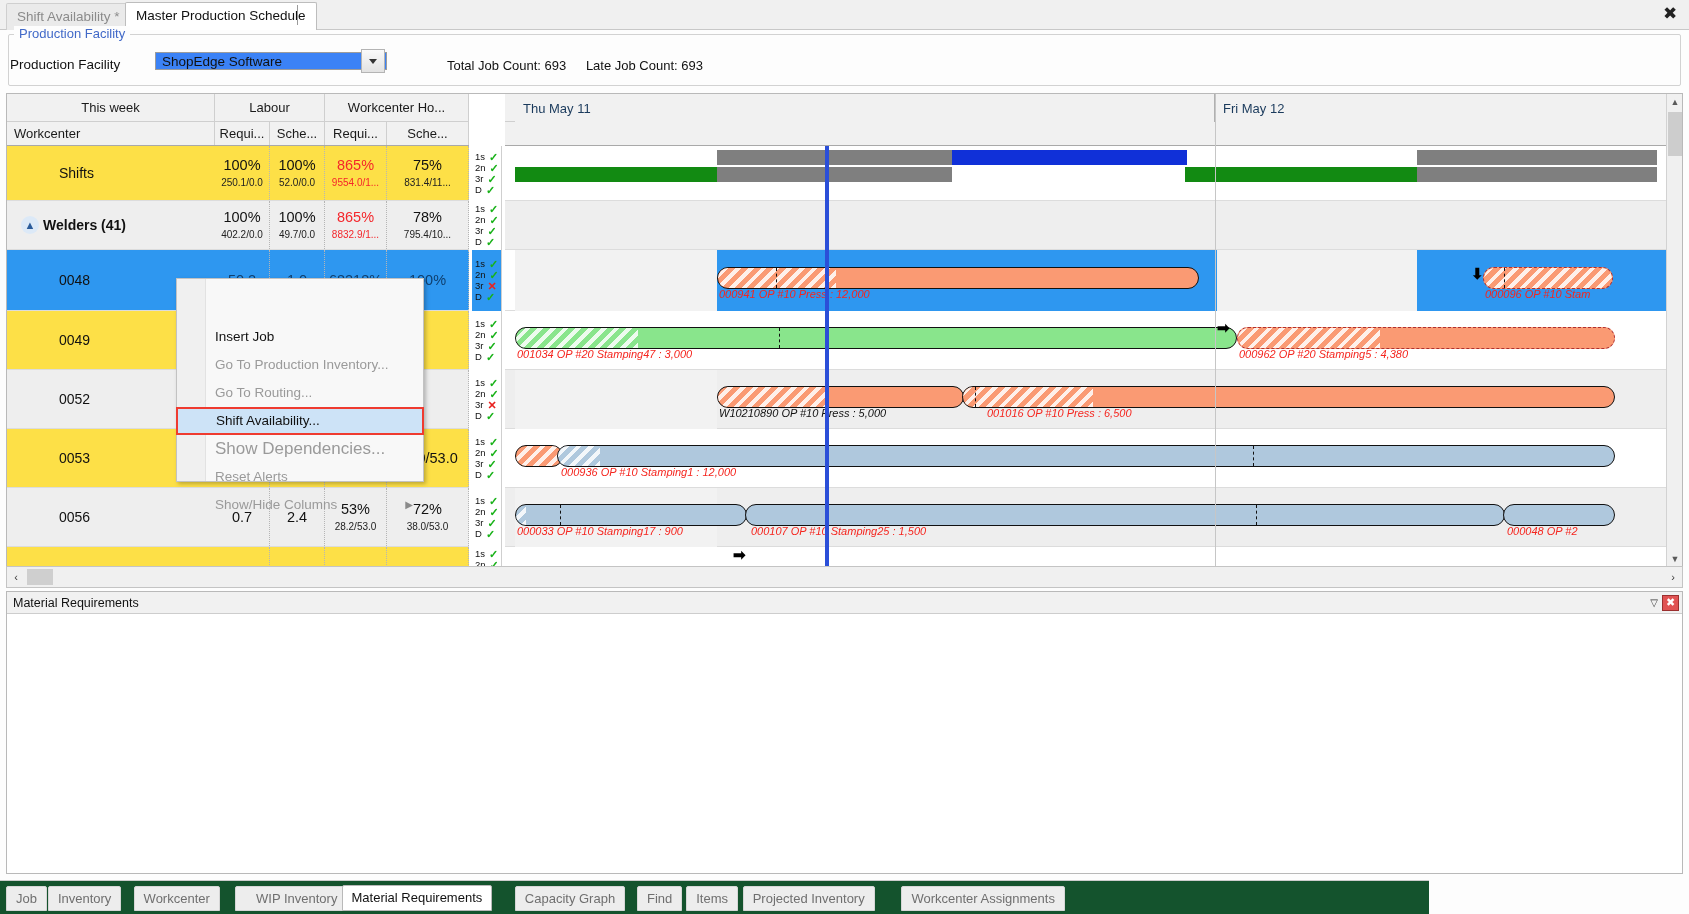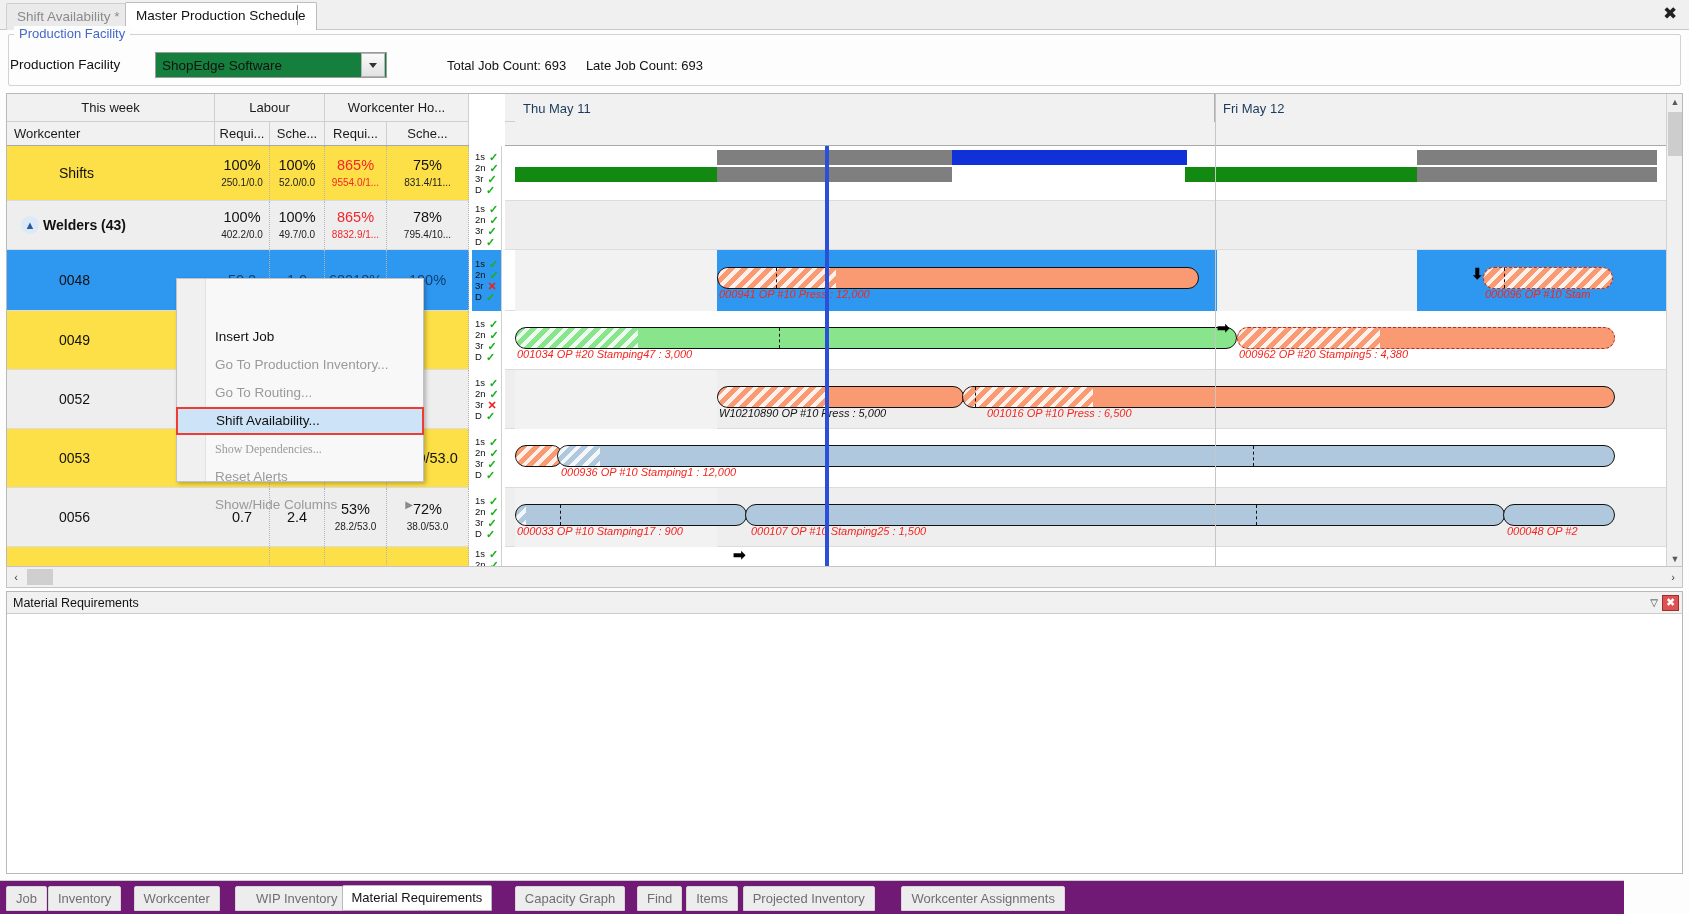--- a/index.html
+++ b/index.html
@@ -36,22 +36,22 @@
   .groupbox {
     position:absolute; left:8px; top:34px; width:1673px; height:52px;
     border:1px solid #d2d2d2; border-radius:2px; background:#fdfdfd;
   }
   .grouptitle {
     position:absolute; left:14px; top:26px; background:#fdfdfd; padding:0 5px;
     color:#4169c8; font-size:13px;
   }
   .pf-label { position:absolute; left:10px; top:57px; font-size:13.5px; color:#111; }
   .combo {
-    position:absolute; left:155px; top:52px; width:232px; height:26px;
-    border:1px solid #9c9c9c; background:#15803d; display:flex; align-items:center;
+    position:absolute; left:155px; top:52px; width:232px; height:18px;
+    border:1px solid #9c9c9c; background:#3b82f6; display:flex; align-items:center;
   }
   .combo-text { flex:1; padding-left:6px; font-size:13.5px; color:#111; }
   .combo-btn {
     width:24px; height:24px; margin-right:1px; background:linear-gradient(#fafafa,#e2e2e2);
     border:1px solid #b4b4b4; display:flex; align-items:center; justify-content:center;
   }
   .chev { width:0;height:0;border-left:4px solid transparent;border-right:4px solid transparent;border-top:5px solid #333; }
   .jobcounts { position:absolute; left:447px; top:58px; font-size:13px; color:#111; }
   .jobcounts span { margin-right:16px; }
 
@@ -189,22 +189,22 @@
   .mr-pin { width:16px; height:16px; display:flex; align-items:center; justify-content:center; font-size:10px; color:#333; }
   .mr-close {
     width:17px; height:16px; margin-right:3px; background:#e05252; color:#fff;
     display:flex; align-items:center; justify-content:center; font-size:11px;
     border:1px solid #9b2f2f;
   }
   .mrbody { position:absolute; left:0; top:22px; right:0; bottom:0; background:#fff; }
 
   
   .bottomtabs {
-    position:absolute; left:0; bottom:0; width:1624px; height:34px;
-    background:#701a75; border-top:1px solid #cdcdcd;
+    position:absolute; left:0; bottom:0; width:1429px; height:34px;
+    background:#14532d; border-top:1px solid #cdcdcd;
   }
   .btab {
     position:absolute; top:5px; height:25px; line-height:23px; padding:0 9px;
     font-size:13px; color:#6f6f6f; border:1px solid #d6d6d6; background:#ededed;
     white-space:nowrap; border-radius:2px 2px 0 0;
   }
   .btab.active { background:#ffffff; color:#111; border-color:#b9b9b9; top:4px; height:26px; line-height:24px; }
 </style>
 </head>
 <body>
@@ -265,21 +265,21 @@
               <div class="sm">9554.0/1...</div>
             </div>
             <div class="cell" style="left: 380px; width: 82px;">
               <div class="big">75%</div>
               <div class="sm">831.4/11...</div>
             </div>
           </div>
           <div class="lrow shaded grp" style="top: 107px; height: 49px;">
             <div class="wcname">
               <span class="expander">▲</span>
-              <span class="nm">Welders (43)</span>
+              <span class="nm">Welders (41)</span>
             </div>
             <div class="cell" style="left: 208px; width: 55px;">
               <div class="big">100%</div>
               <div class="sm">402.2/0.0</div>
             </div>
             <div class="cell" style="left: 263px; width: 55px;">
               <div class="big">100%</div>
               <div class="sm">49.7/0.0</div>
             </div>
             <div class="cell red" style="left: 318px; width: 62px;">
@@ -647,19 +647,19 @@
       <div class="btab" style="left: 901.4px;">Workcenter Assignments</div>
     </div>
 
   <div id="ctxMenu" style="position: absolute; left: 176px; top: 278px; width: 248px; background: rgb(248, 248, 248); border: 1px solid rgb(194, 194, 194); box-shadow: rgba(0, 0, 0, 0.25) 2px 2px 4px; z-index: 50; height: 204px; padding-top: 4px;">
     <div style="position:absolute;left:0;top:0;bottom:0;width:29px;background:#f0f0f0;border-right:1px solid #e2e2e2;"></div>
     <div id="ctxItems" style="position:relative;">
         <div style="position: relative; height: 28px; line-height: 28px; padding-left: 38px; font-size: 13.5px; white-space: nowrap; color: rgb(17, 17, 17); margin-top: 40px;"><span>Insert Job</span></div>
         <div style="position: relative; height: 28px; line-height: 28px; padding-left: 38px; font-size: 13.5px; white-space: nowrap; color: rgb(154, 154, 154);"><span>Go To Production Inventory...</span></div>
         <div style="position: relative; height: 28px; line-height: 28px; padding-left: 38px; font-size: 13.5px; white-space: nowrap; color: rgb(154, 154, 154);"><span>Go To Routing...</span></div>
         <div style="position: relative; padding-left: 38px; font-size: 13.5px; white-space: nowrap; color: rgb(17, 17, 17); background: rgb(205, 227, 247); border: 2px solid rgb(239, 59, 48); height: 28px; line-height: 24px; margin: 0px -1px;"><span>Shift Availability...</span></div>
-        <div style="position: relative; height: 28px; line-height: 28px; padding-left: 38px; font-size: 12px; white-space: nowrap; color: rgb(154, 154, 154); font-family: Liberation Serif, serif;"><span>Show Dependencies...</span></div>
+        <div style="position: relative; height: 28px; line-height: 28px; padding-left: 38px; font-size: 17px; white-space: nowrap; color: rgb(154, 154, 154);"><span>Show Dependencies...</span></div>
         <div style="position: relative; height: 28px; line-height: 28px; padding-left: 38px; font-size: 13.5px; white-space: nowrap; color: rgb(154, 154, 154);"><span>Reset Alerts</span></div>
         <div style="position: relative; height: 28px; line-height: 28px; padding-left: 38px; font-size: 13.5px; white-space: nowrap; color: rgb(154, 154, 154);"><span>Show/Hide Columns</span><span style="position: absolute; right: 10px; top: 0px; font-size: 10px; color: rgb(138, 138, 138);">▶</span></div>
       </div>
   </div>
 
 </div>
 
 </body></html>

